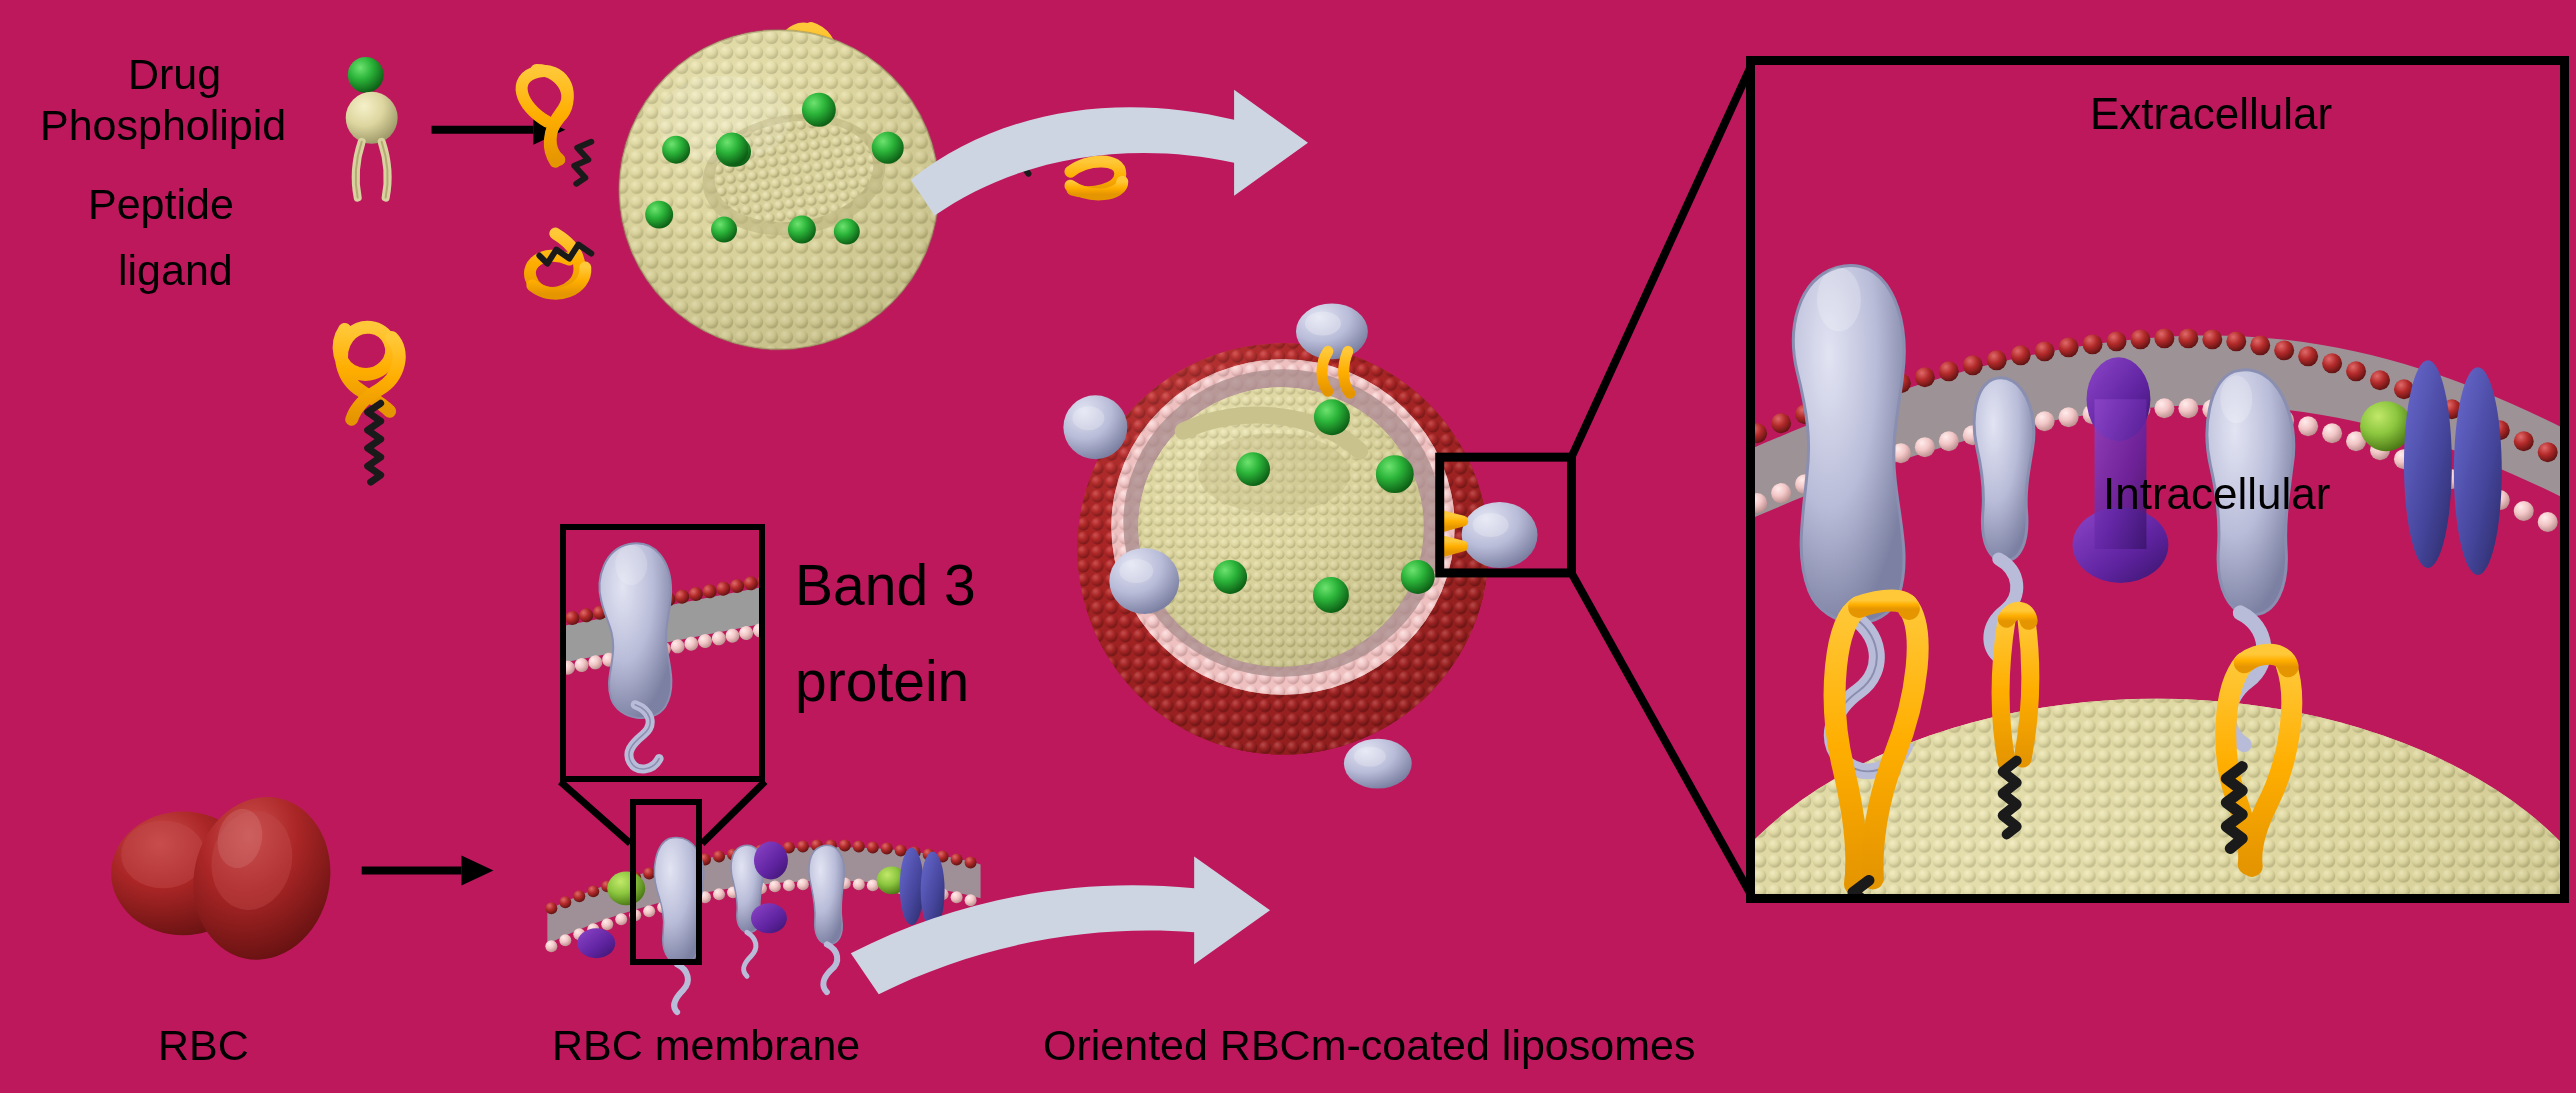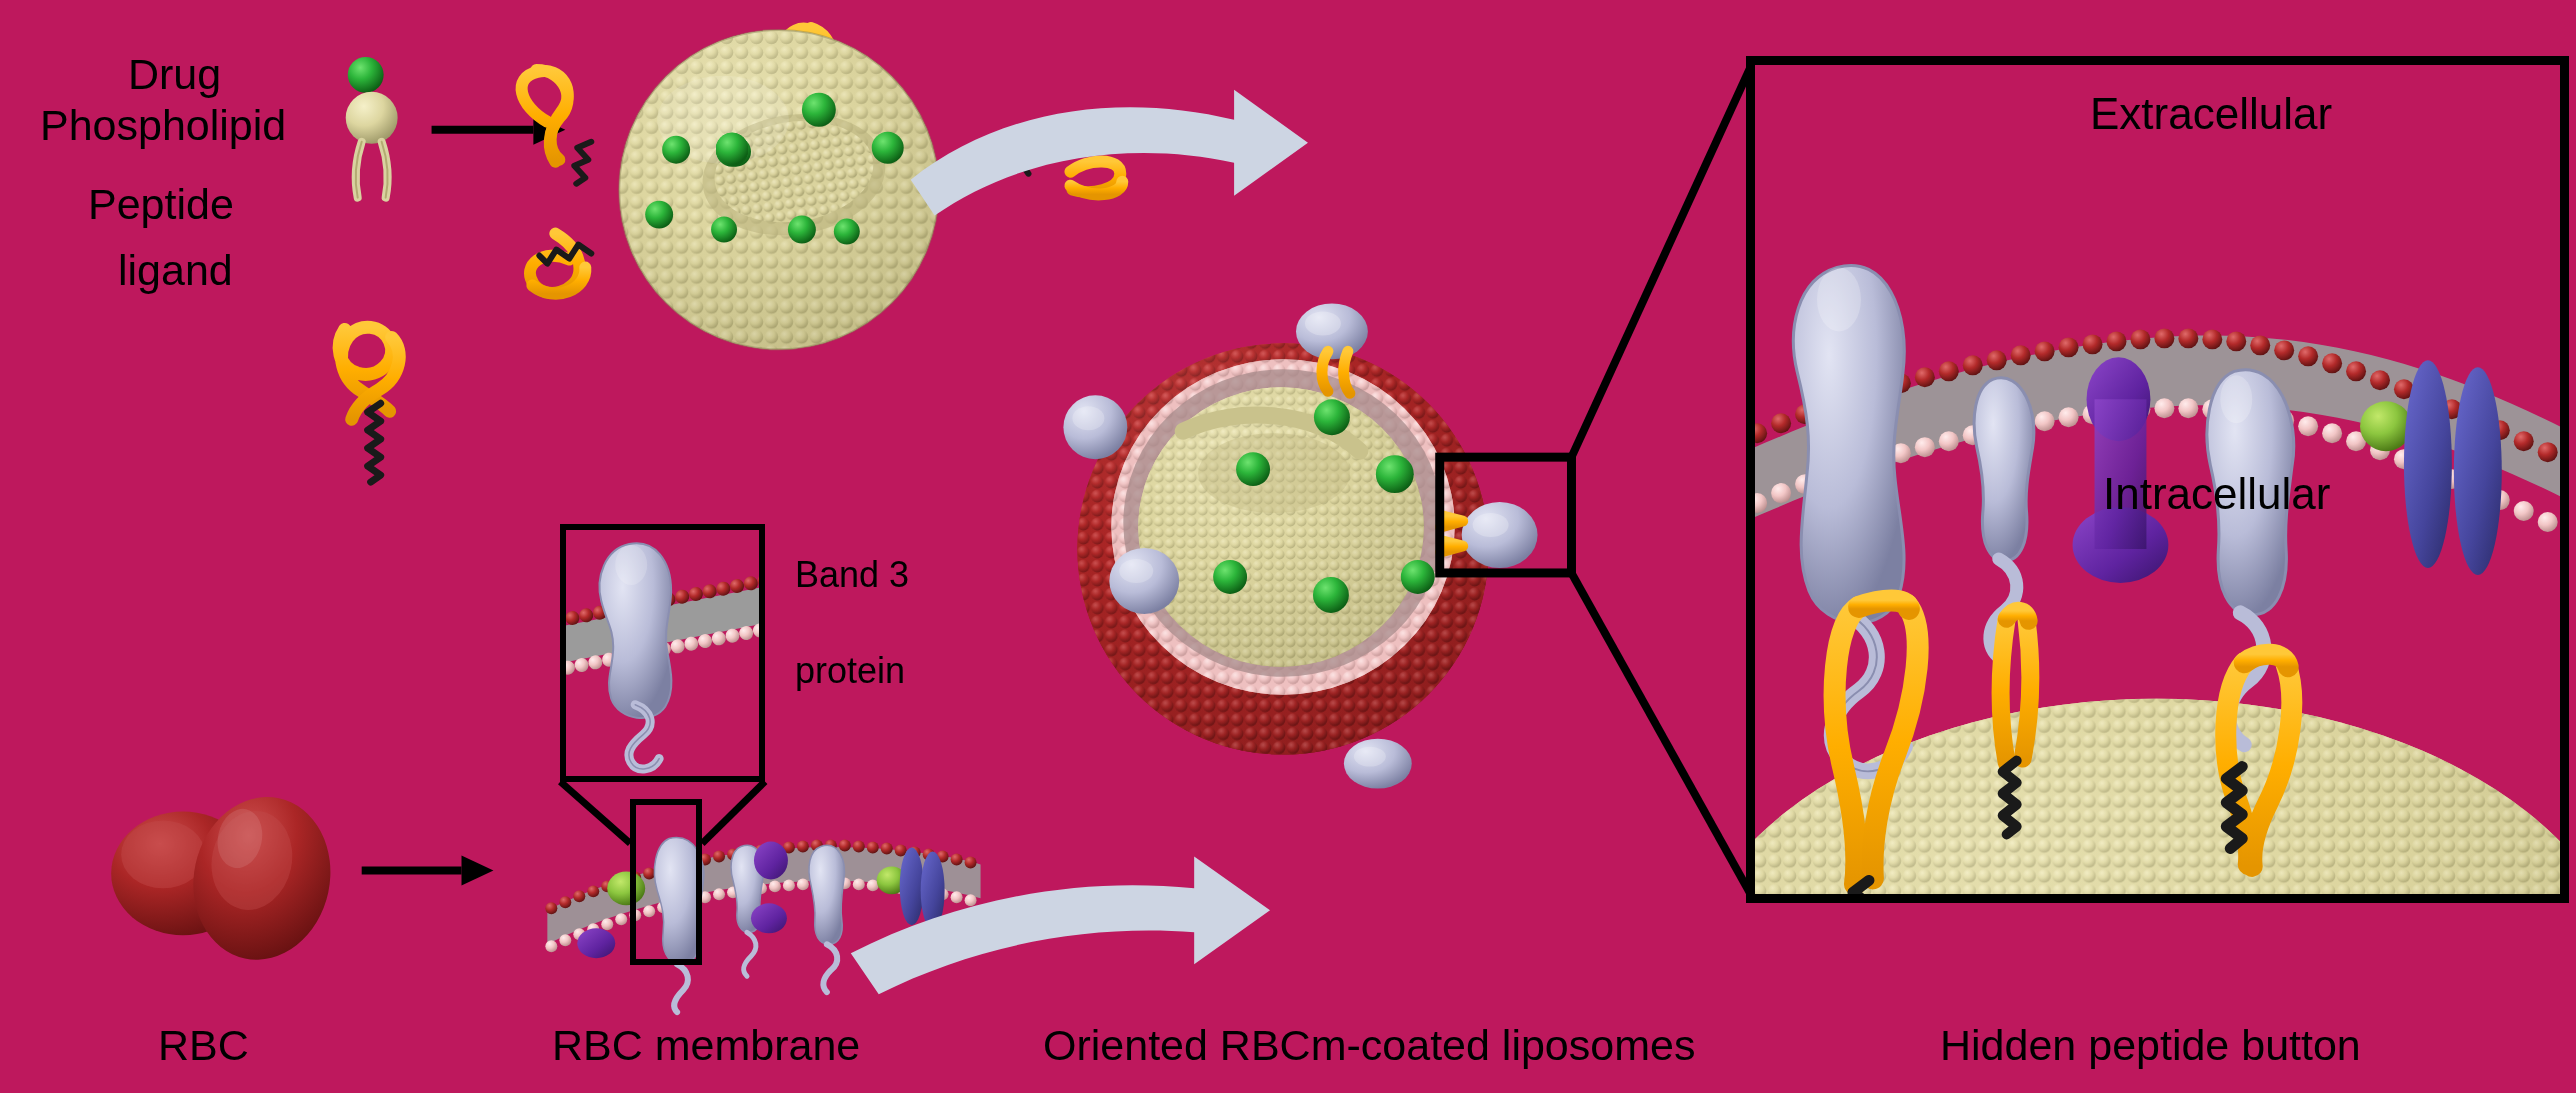--- a/index.html
+++ b/index.html
@@ -21,21 +21,21 @@
   .abs { position: absolute; }
 
   
   .label {
     color: #000000;
     font-family: "Liberation Sans", sans-serif;
     white-space: nowrap;
     line-height: 1.05;
   }
   .legend-label { font-size: 43px; }
-  .inset-label  { font-size: 36px; }
+  .inset-label  { font-size: 57px; }
   .panel-caption{ font-size: 43px; }
   .side-label   { font-size: 44px; }
 
   
   svg.layer {
     position: absolute;
     left: 0; top: 0;
     width: 2576px;
     height: 1093px;
     pointer-events: none;
@@ -692,16 +692,15 @@
   <div class="abs label side-label" style="left:2090px; top:91px;">Extracellular</div>
 
   <div class="abs label side-label" style="left:2103px; top:471px;">Intracellular</div>
 
   <div class="abs label panel-caption" style="left:158px; top:1023px;">RBC</div>
 
   <div class="abs label panel-caption" style="left:552px; top:1023px;text-align:right;">RBC membrane</div>
 
   <div class="abs label panel-caption" style="left:1043px; top:1023px;">Oriented RBCm-coated liposomes</div>
 
-  <div class="abs label panel-caption" style="left:1940px; top:1023px;">Hidden peptide button</div>
 
 </div>
 
 
 </body></html>

